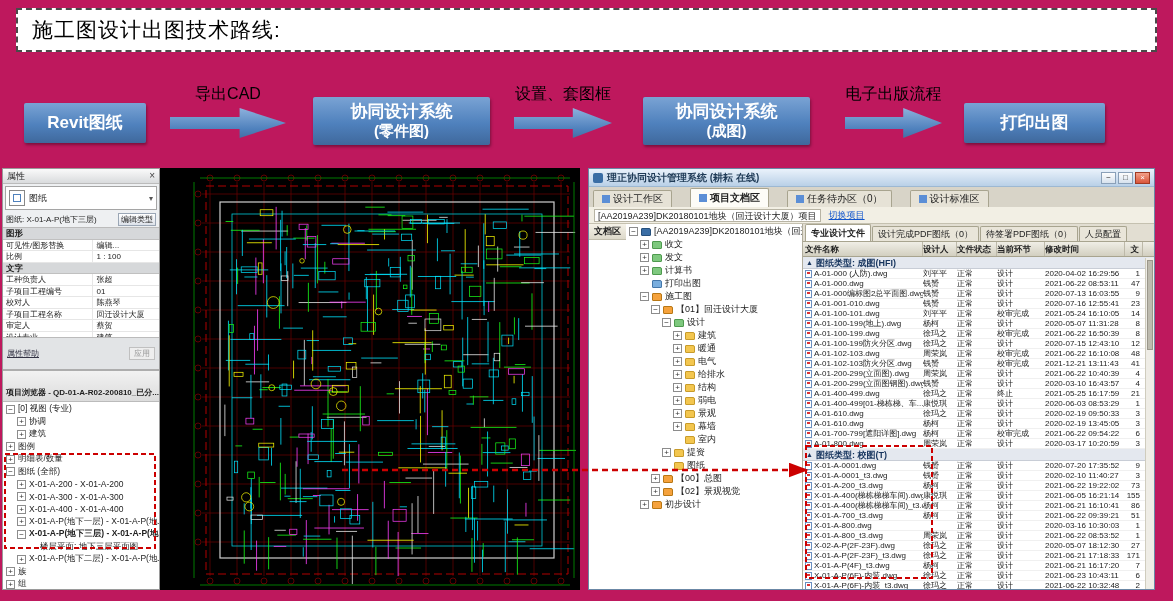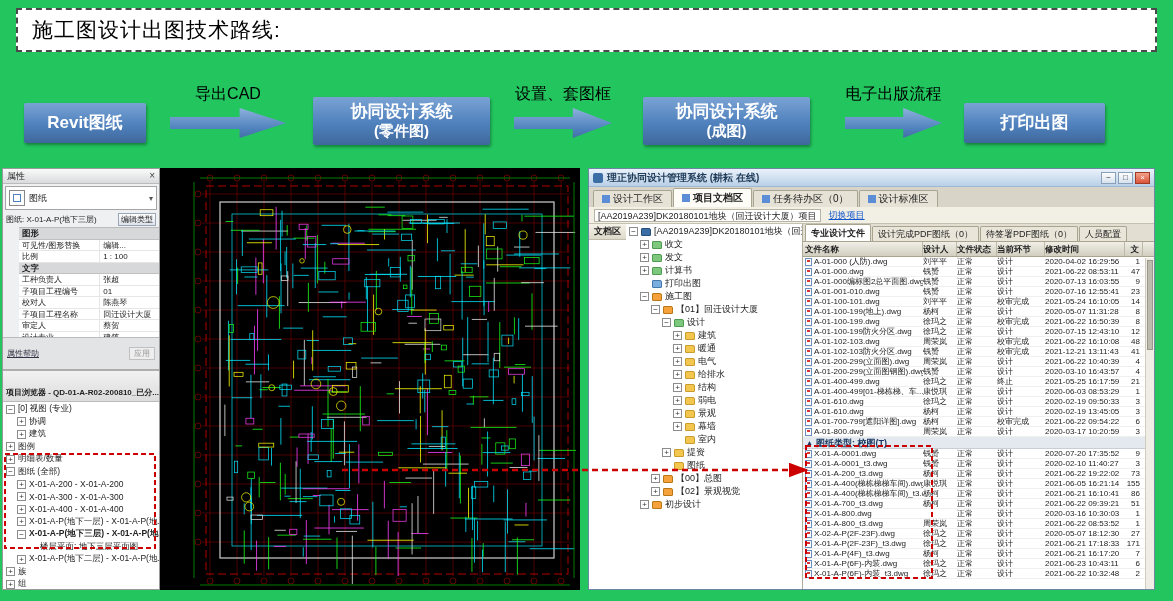--- a/index.html
+++ b/index.html
@@ -1,17 +1,17 @@
 <!DOCTYPE html>
 <html><head>
 <meta charset="utf-8">
 <style>
   *{margin:0;padding:0;box-sizing:border-box;}
   body{font-family:"Liberation Sans","DejaVu Sans",sans-serif;background:#fff;}
-  .page{position:relative;width:1173px;height:601px;background:#22c55e;overflow:hidden;}
+  .page{position:relative;width:1173px;height:601px;background:#be185d;overflow:hidden;}
 
   
   .title-box{position:absolute;left:16px;top:8px;width:1141px;height:44px;border:2px dashed #4a4a4a;
     display:flex;align-items:center;padding-left:14px;font-size:21px;color:#000;letter-spacing:1px;background:#fff;}
 
   
   .fbox{position:absolute;background:linear-gradient(180deg,#7aa3d4 0%,#4f81bd 55%,#3f689c 100%);
     color:#fff;font-weight:bold;display:flex;flex-direction:column;align-items:center;justify-content:center;
     text-align:center;border-radius:2px;box-shadow:1px 2px 3px rgba(0,0,0,.35);line-height:1.25;}
   .fbox .fl1{font-size:17px;}
@@ -39,21 +39,21 @@
     border-bottom:1px solid #bbb;font-size:9px;flex:none;}
   .props-header .x{margin-left:auto;color:#444;font-size:10px;line-height:10px;}
   .type-sel{height:24px;background:#fff;border:1px solid #a5a5a5;margin:2px;display:flex;align-items:center;gap:4px;
     padding:0 3px;flex:none;}
   .type-thumb{width:16px;height:16px;background:#fff;border:1px solid #888;position:relative;flex:none;}
   .type-thumb::after{content:"";position:absolute;inset:3px;border:1px solid #4f81bd;}
   .type-caret{margin-left:auto;font-size:8px;color:#555;}
   .inst-row{display:flex;align-items:center;padding:0 3px;font-size:8px;height:15px;flex:none;white-space:nowrap;overflow:hidden;}
   .edit-type{margin-left:auto;color:#222;border:1px solid #9aa6b5;background:linear-gradient(#ffffff,#dde2ea);
     padding:0 2px;font-size:8px;flex:none;}
-  .pg{flex:1;overflow:hidden;background:#fff;border-top:1px solid #bbb;margin-left:16px;}
+  .pg{flex:1;overflow:hidden;background:#fff;border-top:1px solid #bbb;}
   .pg-section{background:#d6d8da;font-weight:bold;padding-left:3px;height:11.5px;line-height:11.5px;
     border-bottom:1px solid #c0c0c0;font-size:8.5px;}
   .pg-row{display:flex;height:11.5px;line-height:11.5px;border-bottom:1px solid #e6e6e6;font-size:8px;}
   .pg-label{width:58%;padding-left:3px;border-right:1px solid #e6e6e6;overflow:hidden;white-space:nowrap;}
   .pg-value{flex:1;padding-left:3px;overflow:hidden;white-space:nowrap;}
   .props-footer{height:32px;display:flex;align-items:center;padding:0 4px;background:#e2e4e6;border-top:1px solid #bbb;
     font-size:8px;flex:none;}
   .props-footer .help{text-decoration:underline;color:#334;}
   .props-footer .apply{margin-left:auto;color:#999;border:1px solid #c0c0c0;background:#eee;padding:0 4px;}
   .browser{flex:1;display:flex;flex-direction:column;background:#fff;overflow:hidden;}
@@ -74,21 +74,21 @@
   .syswin{position:absolute;left:588px;top:168px;width:567px;height:422px;border:1px solid #6b87a5;background:#ece9e2;
     display:flex;flex-direction:column;font-size:10px;color:#222;overflow:hidden;}
   .sys-titlebar{height:18px;background:linear-gradient(180deg,#eaf2fb,#b9d0e7);display:flex;align-items:center;
     padding:0 4px;border-bottom:1px solid #9db8d2;flex:none;}
   .sys-title{font-size:10px;font-weight:bold;color:#1f3b57;flex:1;display:flex;gap:4px;align-items:center;
     white-space:nowrap;overflow:hidden;}
   .sys-logo{width:10px;height:10px;background:#3a6ea5;border-radius:2px;flex:none;}
   .winbtn{width:15px;height:12px;border:1px solid #8aa0b8;background:linear-gradient(#fdfdfd,#d7e2ee);font-size:8px;
     line-height:10px;text-align:center;margin-left:2px;color:#333;flex:none;}
   .winbtn.close{background:linear-gradient(#f2a089,#d9553a);color:#fff;border-color:#a03a24;}
-  .sys-tabs{height:20px;display:flex;align-items:flex-end;background:#d8d4c8;padding-left:4px;gap:1px;flex:none;}
+  .sys-tabs{height:20px;display:flex;align-items:flex-end;background:#d8d4c8;padding-left:4px;gap:18px;flex:none;}
   .sys-tab{height:17px;padding:0 8px;display:flex;align-items:center;gap:3px;background:#e6e2d6;
     border:1px solid #a8a48f;border-bottom:none;border-radius:2px 2px 0 0;font-size:10px;white-space:nowrap;}
   .sys-tab.active{background:#fdfcf7;height:19px;font-weight:bold;}
   .tabicon{width:8px;height:8px;background:#5b8ed6;flex:none;}
   .sys-projectbar{height:17px;background:#f2efe4;border-bottom:1px solid #c5c1b0;display:flex;align-items:center;
     padding:0 5px;gap:8px;font-size:9px;flex:none;white-space:nowrap;overflow:hidden;}
   .pchip{border:1px solid #b8b4a4;background:#fff;padding:0 3px;height:13px;line-height:13px;}
   .plink{color:#1155cc;text-decoration:underline;}
   .sys-body{flex:1;display:flex;min-height:0;}
   .docpanel{width:214px;background:#fff;border-right:1px solid #b0ac9c;display:flex;flex-direction:row;min-height:0;}
@@ -926,20 +926,24 @@
         </div>
         <div class="file-header" id="file-header">
             <span class="c0">文件名称</span>
             <span class="c1">设计人</span>
             <span class="c2">文件状态</span>
             <span class="c3">当前环节</span>
             <span class="c4">修改时间</span>
             <span class="c5">文件版本</span>
           </div>
         <div class="file-rows" id="file-rows">
+            <div class="frow fgroup">
+              <span class="gmark">▲</span>
+              <span>图纸类型: 成图(HFI)</span>
+            </div>
             <div class="frow">
               <span class="c0">
                 <span class="fic"></span>
                 <span class="ntext">A-01-000 (人防).dwg</span>
               </span>
               <span class="c1">刘平平</span>
               <span class="c2">正常</span>
               <span class="c3">设计</span>
               <span class="c4">2020-04-02 16:29:56</span>
               <span class="c5">1</span>

